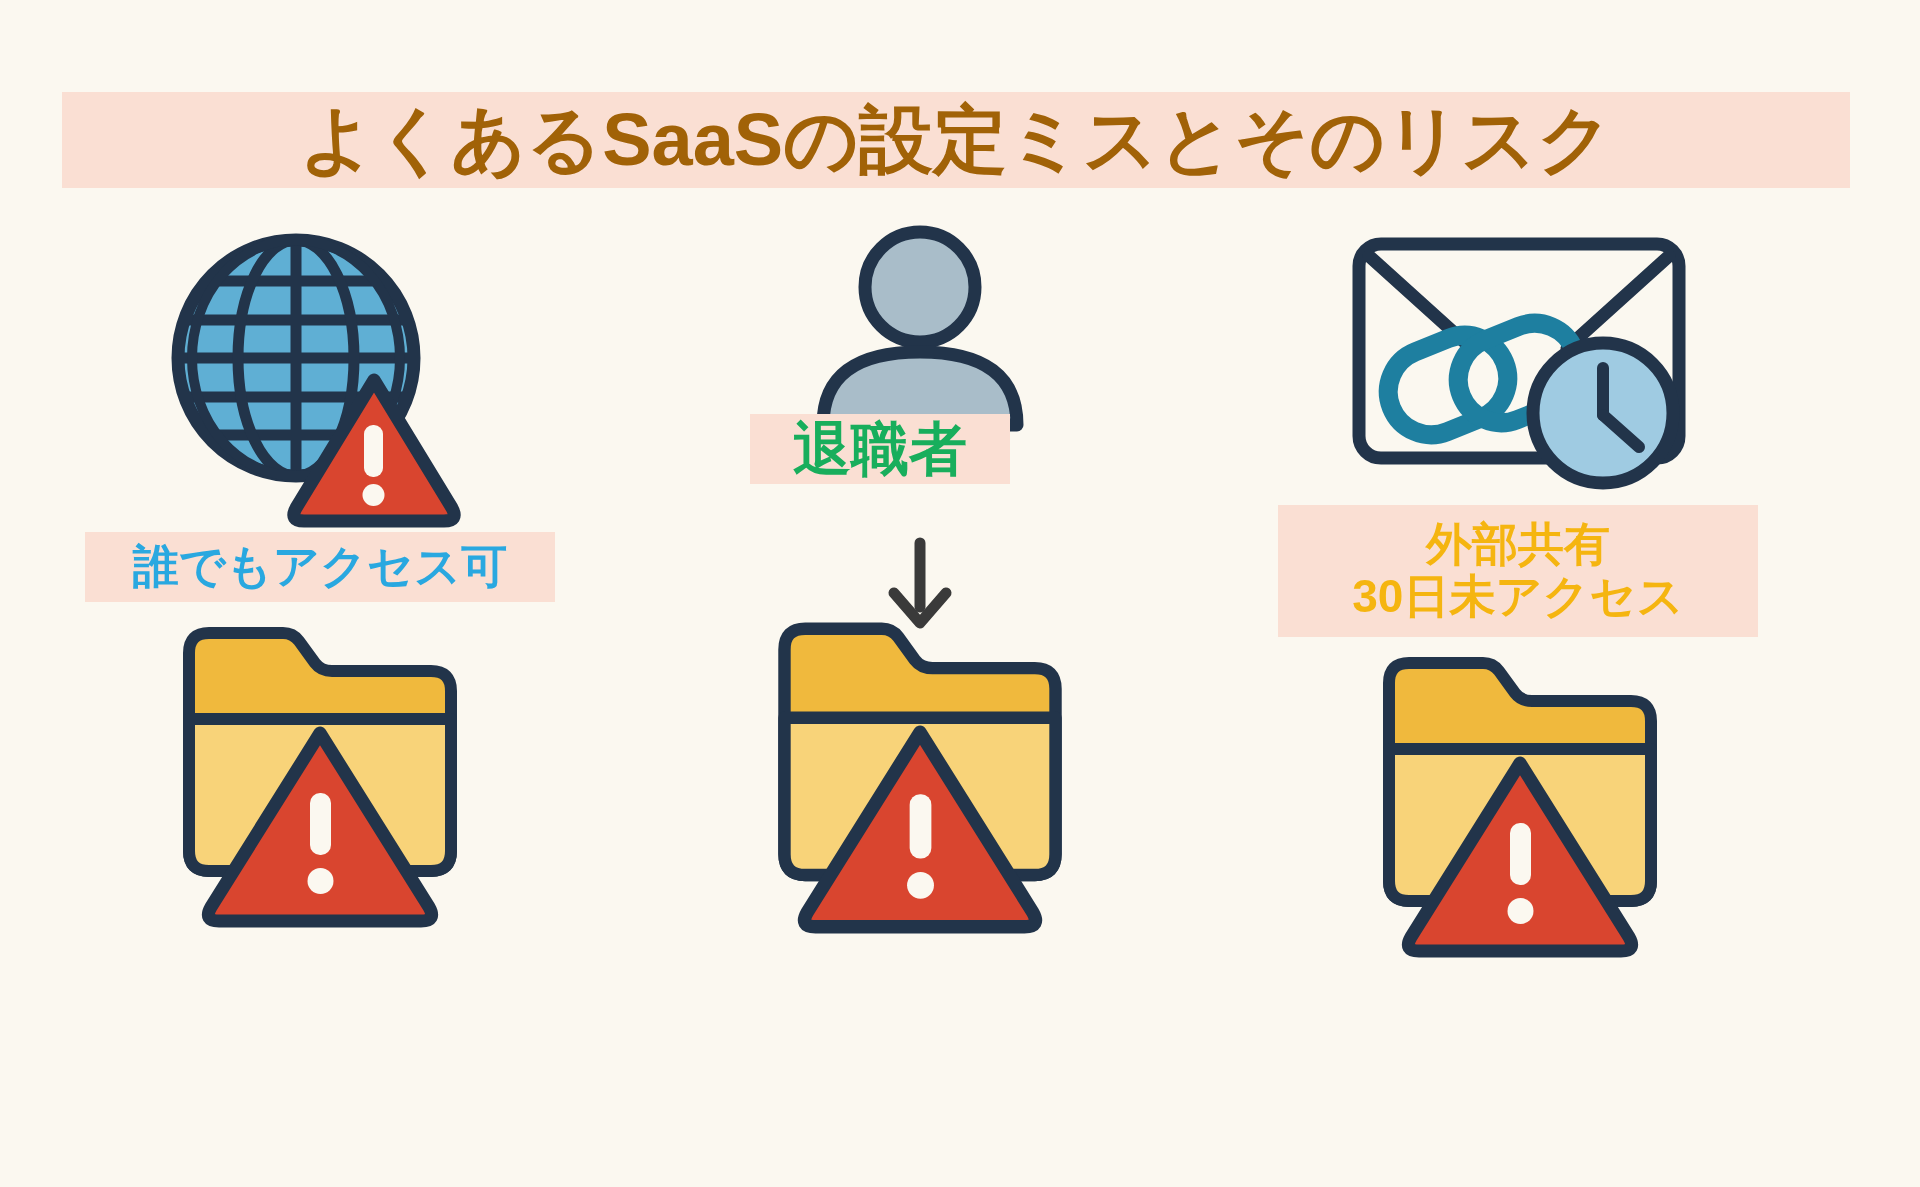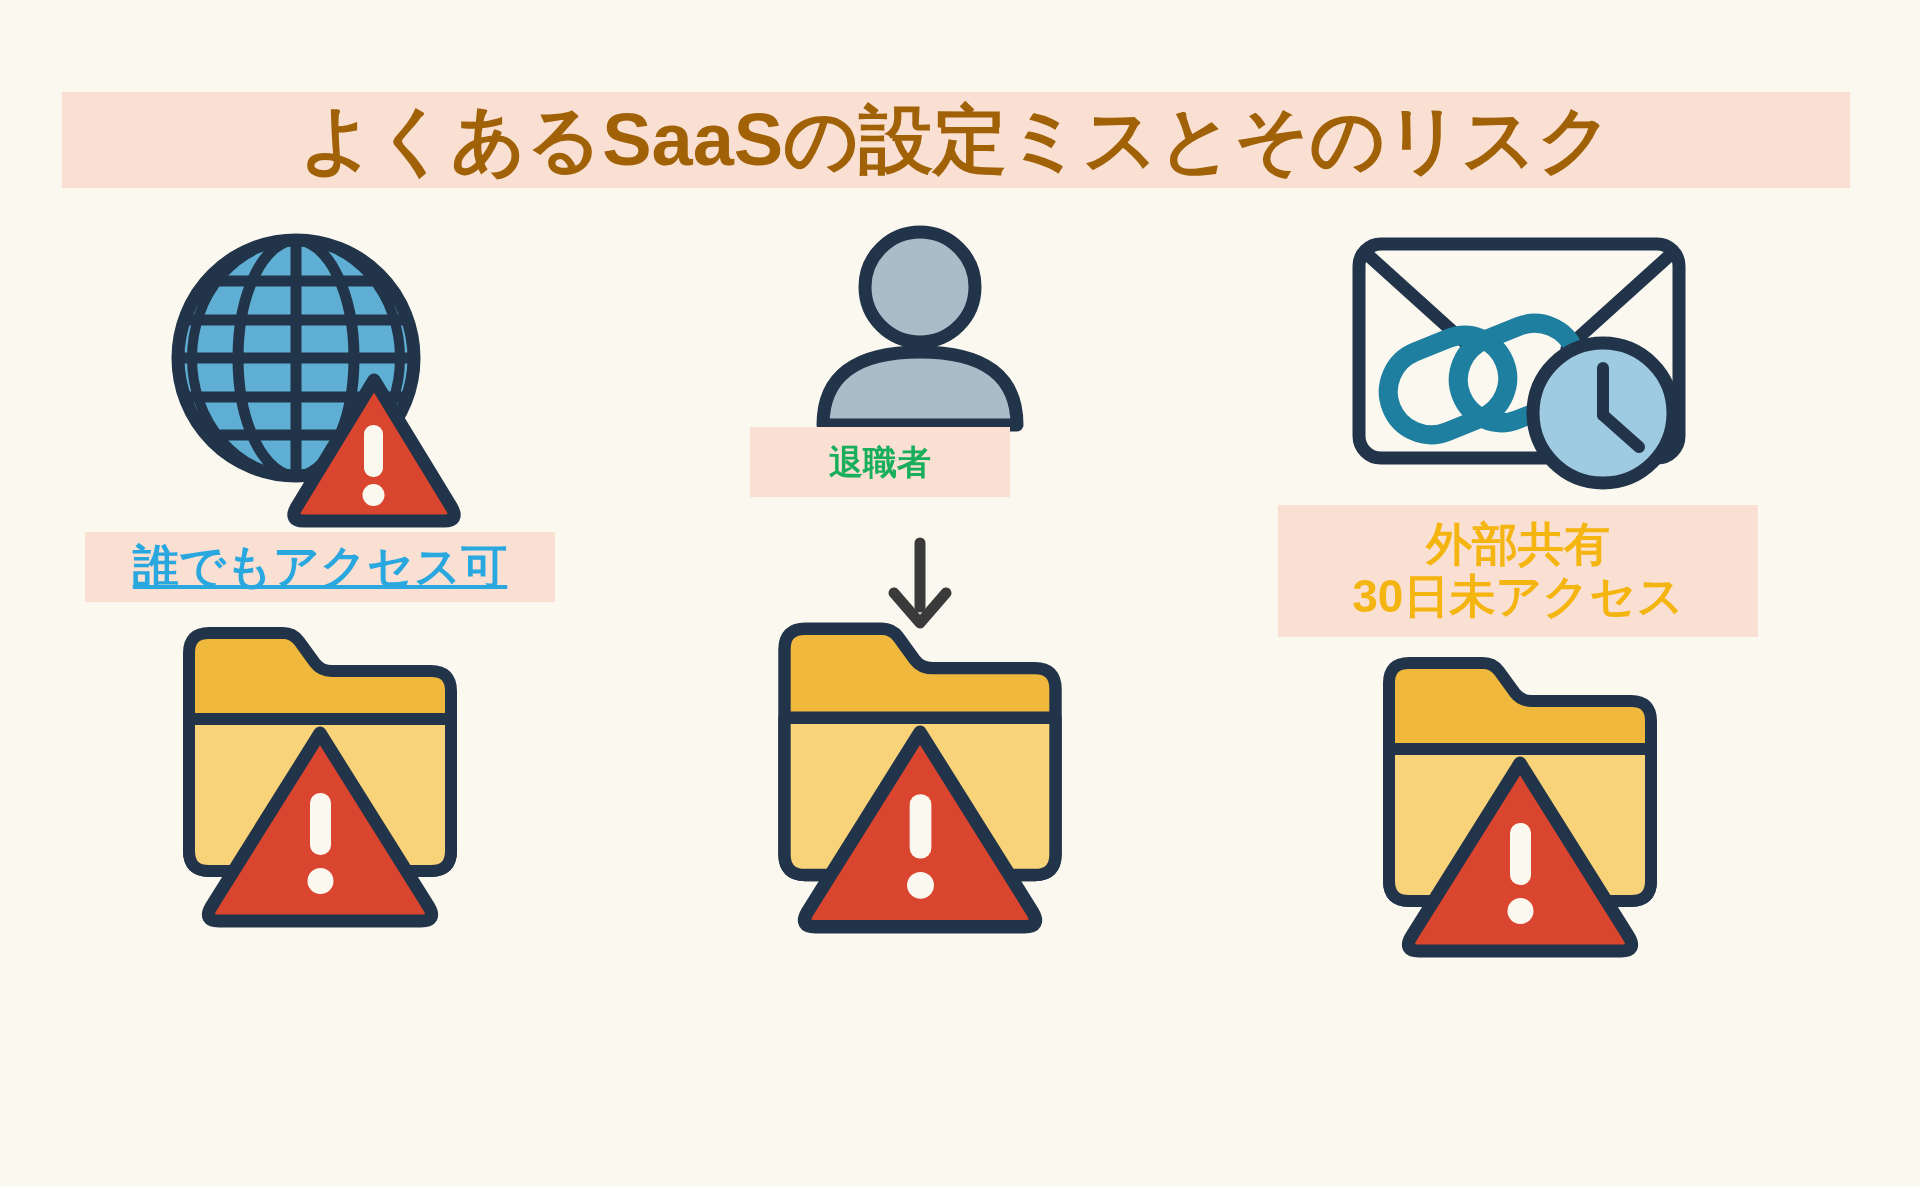--- a/index.html
+++ b/index.html
@@ -75,28 +75,27 @@
     white-space: pre-line;
   }
 
   #caption-1 {
     left: 45px;
     top: 307px;
     width: 470px;
     height: 70px;
     font-size: 46px;
     color: #29A8E0;
-    text-decoration: underline;
   }
   #caption-2 {
     left: 110px;
-    top: 202px;
+    top: 189px;
     width: 260px;
     height: 70px;
-    font-size: 34px;
+    font-size: 58px;
     color: #18AE5C;
   }
   #caption-3 {
     left: 38px;
     top: 280px;
     width: 480px;
     height: 132px;
     font-size: 46px;
     color: #F5B510;
     align-items: center;

